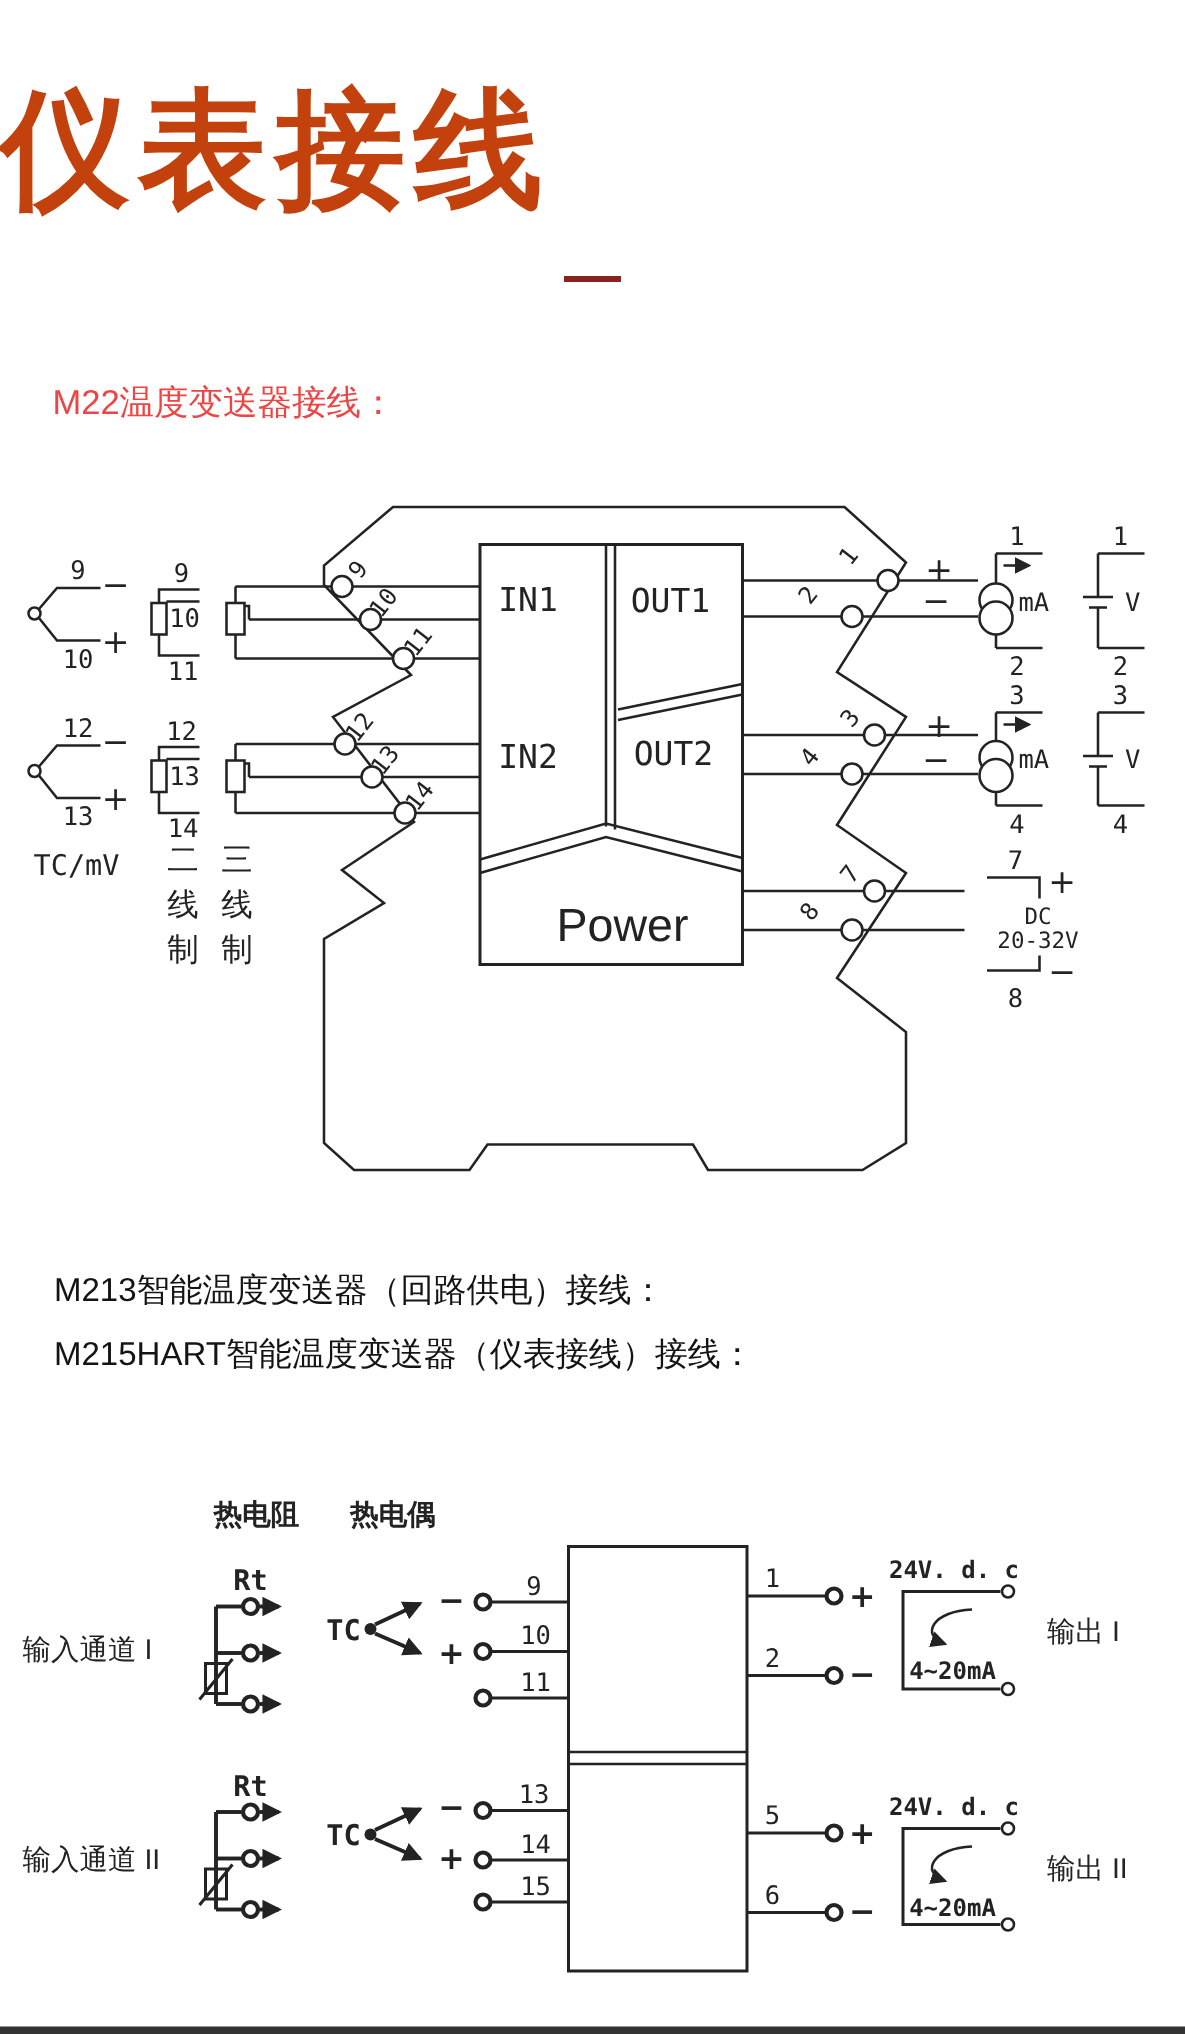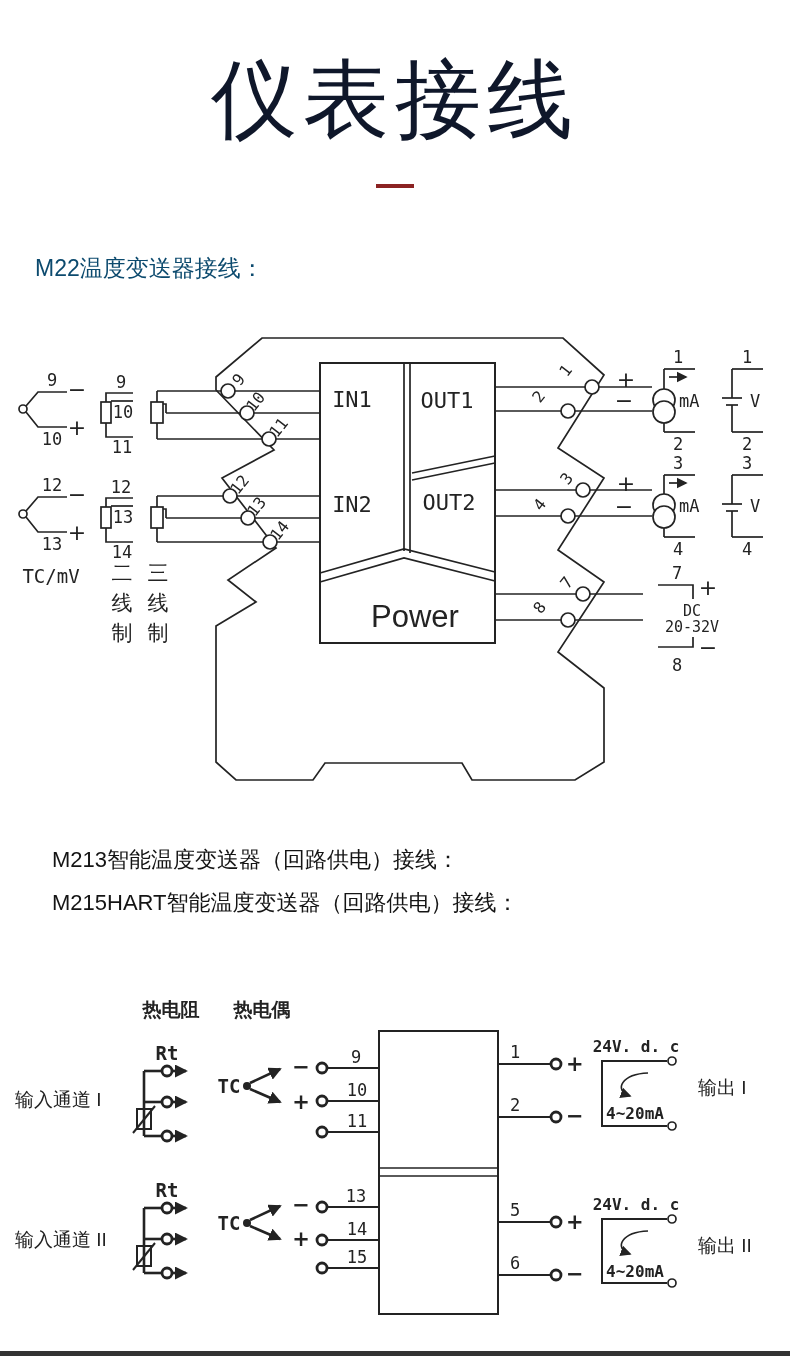--- a/index.html
+++ b/index.html
@@ -1,22 +1,22 @@
 <!DOCTYPE html>
 <html><head>
 <meta charset="utf-8">
 <style>
   html,body{margin:0;padding:0;background:#fff;}
   .page{position:relative;width:790px;height:1356px;background:#ffffff;overflow:hidden;
         font-family:"Liberation Sans",sans-serif;color:#222;}
-  .title{position:absolute;top:42px;left:0;right:0;text-align:center;
-         font-size:86px;font-weight:400;letter-spacing:6px;color:#0f172a;}
+  .title{position:absolute;top:42px;left:0;right:0;
+         font-size:86px;font-weight:700;letter-spacing:6px;color:#c2410c;}
   .divider{position:absolute;top:184px;left:376px;width:38px;height:4px;background:#8b2222;}
-  .h-m22{position:absolute;left:35px;top:253px;font-size:23px;font-weight:500;color:#0c4a6e;}
-  .h-group{position:absolute;left:52px;top:838px;font-size:22px;font-weight:500;
+  .h-m22{position:absolute;left:35px;top:253px;font-size:23px;font-weight:500;color:#ef4444;}
+  .h-group{position:absolute;left:36px;top:838px;font-size:22px;font-weight:500;
            line-height:43px;color:#141414;}
   .svg-abs{position:absolute;left:0;}
   .bottom-bar{position:absolute;left:0;top:1351px;width:790px;height:5px;background:#333;}
 
   
   .w{stroke:#232323;stroke-width:1.7;fill:none;stroke-linejoin:miter;}
   .w2{stroke:#232323;stroke-width:2;fill:none;}
   .b3{stroke:#232323;stroke-width:2.6;fill:none;}
   .term{fill:#ffffff;stroke:#232323;stroke-width:1.7;}
   .term2{fill:#ffffff;stroke:#232323;stroke-width:2.8;}
@@ -245,21 +245,21 @@
       <text class="t15 mid" x="692" y="286">DC</text>
       <text class="t15 mid" x="692" y="302">20-32V</text>
       <polyline class="w" points="693,307 693,317 658,317"></polyline>
       <text class="sign mid" x="708" y="325">−</text>
       <text class="t17 mid" x="677" y="341">8</text>
     </g>
   </svg>
 
   <div class="h-group">
     <div>M213智能温度变送器（回路供电）接线：</div>
-    <div>M215HART智能温度变送器（回路供电）接线：</div>
+    <div>M215HART智能温度变送器（仪表接线）接线：</div>
   </div>
 
   <svg class="svg-abs" style="top:990px" width="790" height="350" viewBox="0 0 790 350">
 
     <text class="cjk t19 mid bold" x="171" y="26">热电阻</text>
     <text class="cjk t19 mid bold" x="262" y="26">热电偶</text>
 
     <text class="cjk t19" x="15" y="116">输入通道 I</text>
     <text class="cjk t19" x="15" y="256">输入通道 II</text>
 

